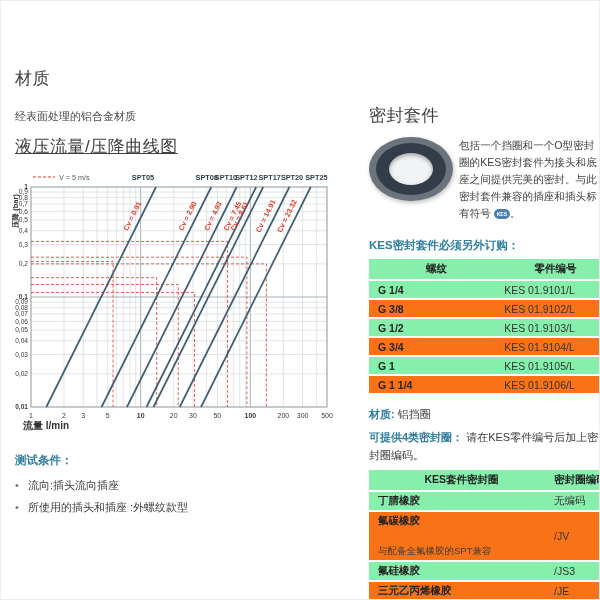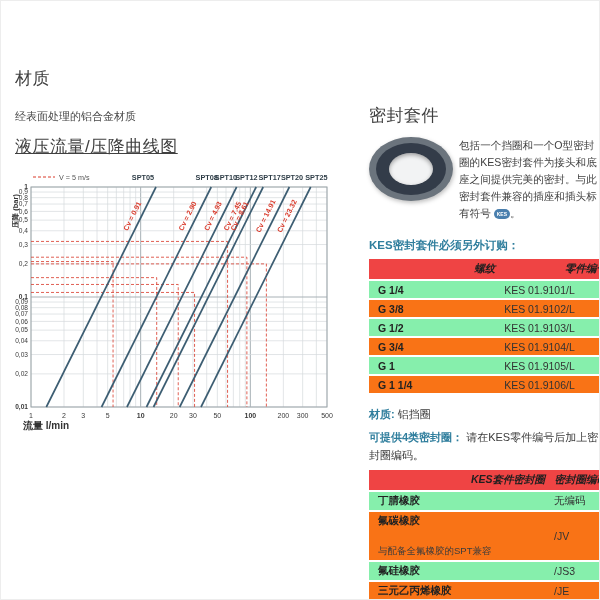--- a/index.html
+++ b/index.html
@@ -26,21 +26,21 @@
   .seal-img{position:relative;width:84px;height:64px;flex:0 0 auto;filter:drop-shadow(1px 2px 2px rgba(0,0,0,.25));}
   .seal-img .e{position:absolute;border-radius:50%;}
   .seal-outer{left:0;top:0;width:84px;height:64px;background:#6b747d;}
   .seal-rubber{left:7px;top:6px;width:70px;height:52px;background:#333c49;}
   .seal-hole{left:20px;top:16px;width:44px;height:32px;background:#f2f3f4;box-shadow:inset 0 2px 4px rgba(0,0,0,.35);}
   .seal-desc{margin-left:6px;width:150px;font-size:10.6px;line-height:17px;color:#3f3f3f;}
   .kes-badge{display:inline-block;background:#46291e00;background:#4a7fae;color:#fff;font-size:5px;font-weight:bold;
              line-height:8px;padding:1px 3px;border-radius:6px;vertical-align:1px;}
   .order-title{margin-top:16px;font-size:11.5px;}
   table{border-collapse:separate;border-spacing:0 2px;width:238px;margin-top:4px;}
-  th{background:#ef4444;color:#1f1f1f;font-size:10.5px;font-weight:bold;text-align:right;padding:3px 0 3px 9px;height:14px;font-style:italic;}
+  th{background:#86efac;color:#1f1f1f;font-size:10.5px;font-weight:bold;text-align:center;padding:3px 0 3px 9px;height:14px;}
   td{font-size:10.5px;color:#333;padding:2px 0 2px 9px;height:13px;}
   tr.r-even td{background:#86efac;}
   tr.r-odd td{background:#f97316;}
   td.c1{font-weight:bold;color:#222;}
   td .sub{font-size:9.5px;font-weight:normal;color:#3c3c3c;margin-top:17px;}
   .note-line{margin-top:12px;font-size:11px;color:#3b3b3b;}
   .note-line .teal-bold{font-size:11px;}
   .opts-line{margin-top:6px;font-size:11px;color:#3b3b3b;line-height:18px;}
   svg{font-family:"Liberation Sans","DejaVu Sans",sans-serif;display:block;}
 </style>
@@ -160,20 +160,27 @@
         <text x="183.99805507085796" y="249" text-anchor="middle" font-size="7" fill="#3a3a3a" font-weight="normal">30</text>
         <text x="208.3285329127547" y="249" text-anchor="middle" font-size="7" fill="#3a3a3a" font-weight="normal">50</text>
         <text x="241.3429341744906" y="249" text-anchor="middle" font-size="7" fill="#3a3a3a" font-weight="bold">100</text>
         <text x="274.35733543622655" y="249" text-anchor="middle" font-size="7" fill="#3a3a3a" font-weight="normal">200</text>
         <text x="293.6695221581033" y="249" text-anchor="middle" font-size="7" fill="#3a3a3a" font-weight="normal">300</text>
         <text x="318" y="249" text-anchor="middle" font-size="7" fill="#3a3a3a" font-weight="normal">500</text>
       </svg>
     <div class="xlabel">流量 l/min</div>
   </div>
 
+  <div class="testcond">
+    <div class="tc-title teal-bold">测试条件：</div>
+    <ul>
+        <li>流向:插头流向插座</li>
+        <li>所使用的插头和插座 :外螺纹款型</li>
+      </ul>
+  </div>
 
   <div class="rightcol">
     <div class="sec-title">密封套件</div>
 
     <div class="seal-row">
       <div class="seal-img">
         <div class="e seal-outer"></div>
         <div class="e seal-rubber"></div>
         <div class="e seal-hole"></div>
       </div>

